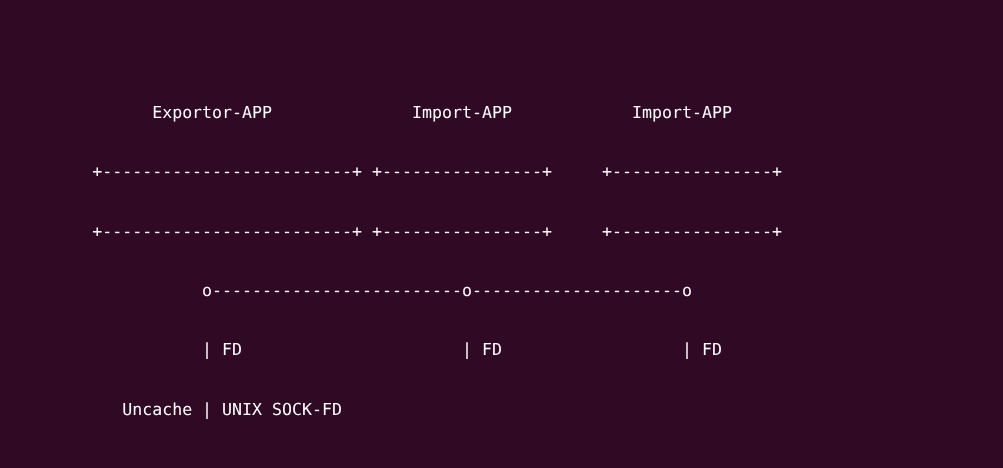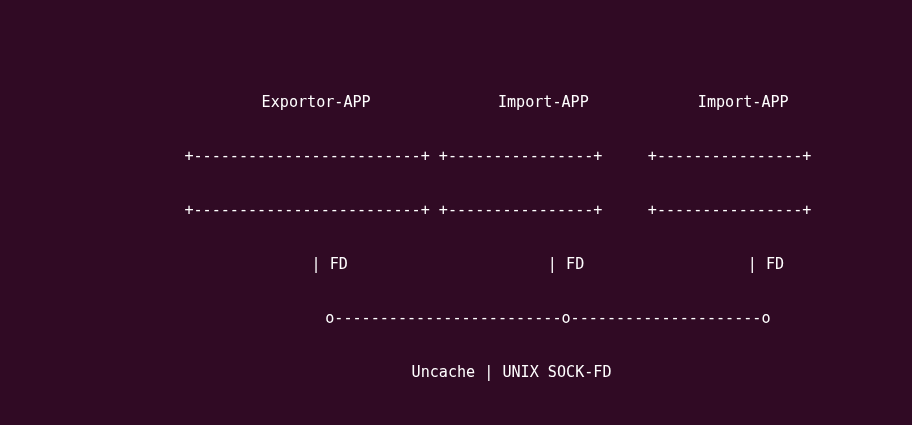--- a/index.html
+++ b/index.html
@@ -8,21 +8,20 @@
     background: #300a24;
   }
   .terminal {
     position: relative;
     width: 912px;
     height: 425px;
     background: #300a24;
     overflow: hidden;
     box-sizing: border-box;
     padding: 3px 0 0 2px;
-    text-align: center;
   }
   .screen {
     font-family: "DejaVu Sans Mono", "Liberation Mono", monospace;
     font-size: 15.1px;
     line-height: 18px;
     color: #ffffff;
     white-space: pre;
   }
   .line {
     min-height: 18px;
@@ -31,22 +30,22 @@
 </style>
 </head>
 <body>
 
 <div class="terminal">
   <div class="screen">
     <div class="line"></div>
     <div class="line">               Exportor-APP              Import-APP            Import-APP</div>
     <div class="line">         +-------------------------+ +----------------+     +----------------+</div>
     <div class="line">         +-------------------------+ +----------------+     +----------------+</div>
+    <div class="line">                    o-------------------------o---------------------o</div>
     <div class="line">                    | FD                      | FD                  | FD</div>
-    <div class="line">                    o-------------------------o---------------------o</div>
     <div class="line">            Uncache | UNIX SOCK-FD</div>
     
     
     
     
     
     
     
     
     

